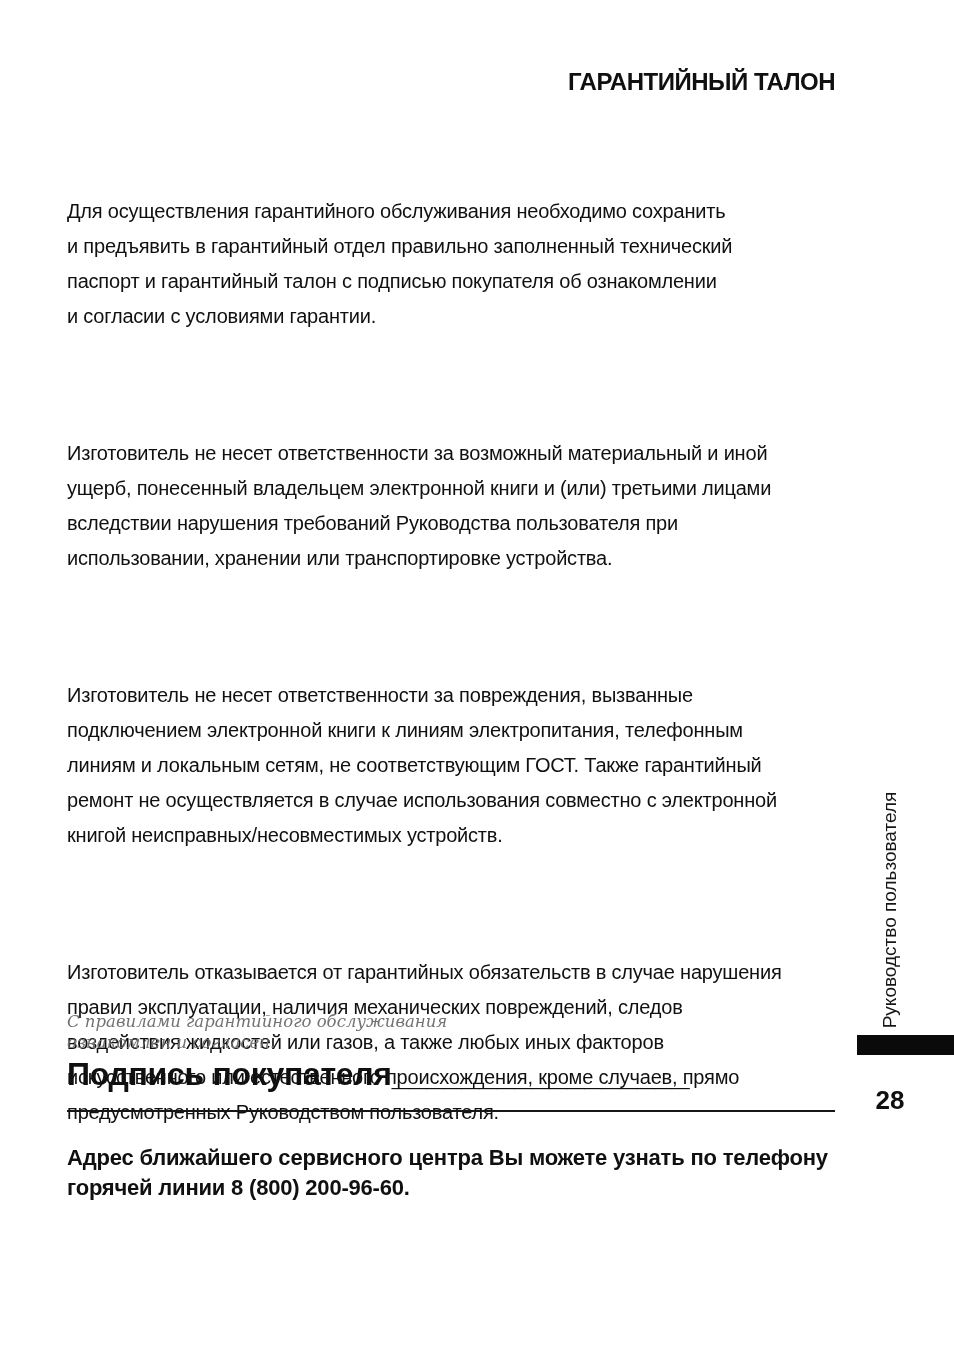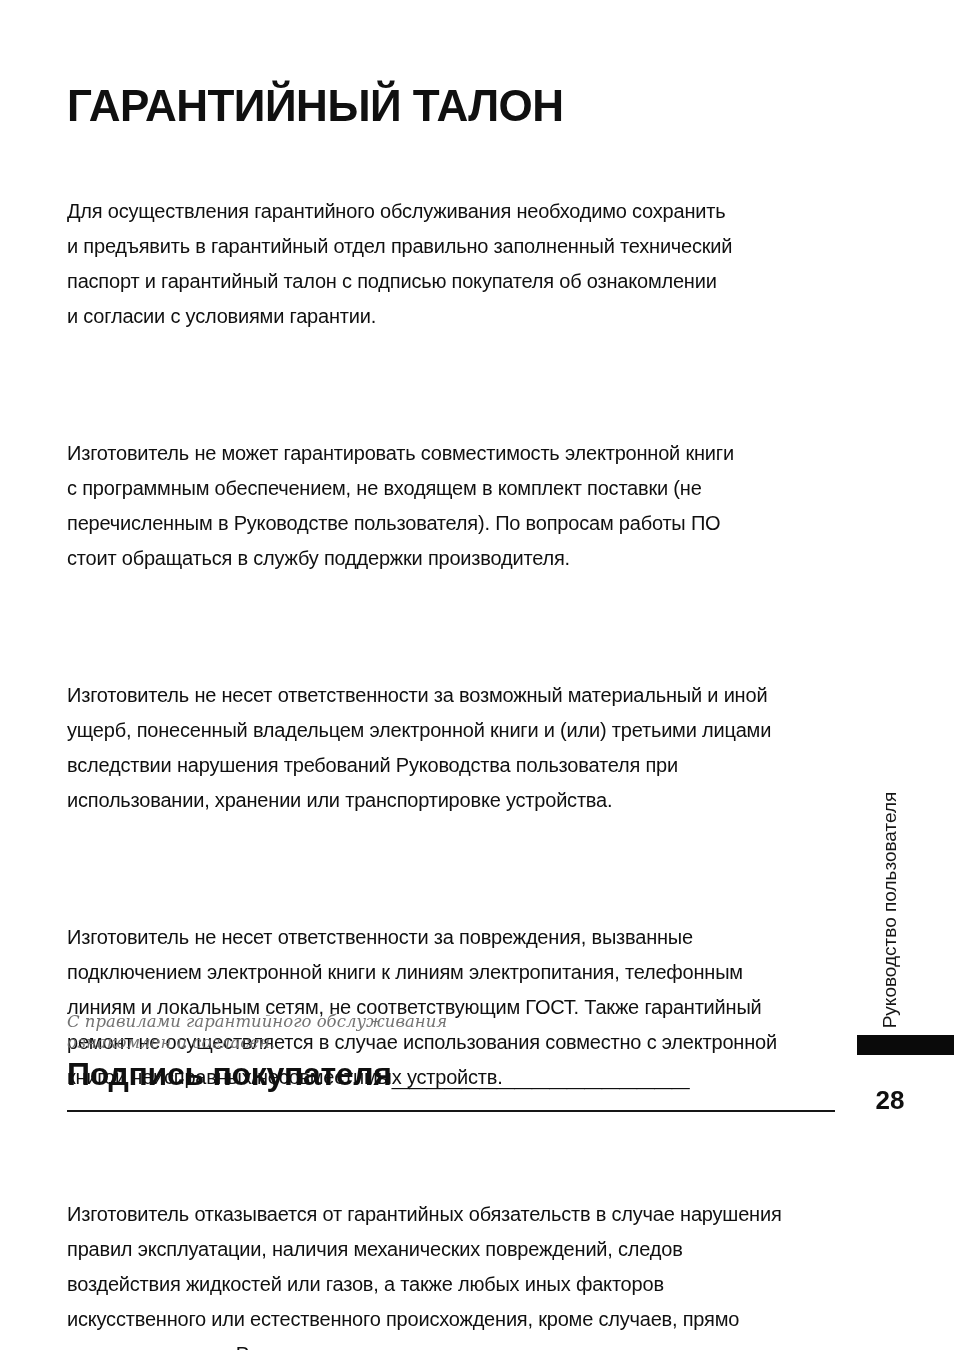--- a/index.html
+++ b/index.html
@@ -10,22 +10,22 @@
     background: #ffffff;
     font-family: "Liberation Sans", sans-serif;
     color: #101010;
     overflow: hidden;
   }
   .title {
     position: absolute;
     top: 52px;
     left: 67px;
     width: 768px;
-    text-align: left;
-    font-size: 44px;
+    text-align: right;
+    font-size: 24px;
     font-weight: bold;
     letter-spacing: -0.5px;
     white-space: nowrap;
   }
   .bodytext {
     position: absolute;
     top: 124px;
     left: 67px;
     font-size: 20px;
     line-height: 35px;
@@ -104,24 +104,20 @@
 
 <div class="page">
 
   <h1 class="title">ГАРАНТИЙНЫЙ ТАЛОН</h1>
 
   <div class="bodytext">
     <p>Для осуществления гарантийного обслуживания необходимо сохранить
 и предъявить в гарантийный отдел правильно заполненный технический
 паспорт и гарантийный талон с подписью покупателя об ознакомлении
 и согласии с условиями гарантии.</p>
-    <p>Изготовитель не может гарантировать совместимость электронной книги
-с программным обеспечением, не входящем в комплект поставки (не
-перечисленным в Руководстве пользователя). По вопросам работы ПО
-стоит обращаться в службу поддержки производителя.</p>
     <p>Изготовитель не несет ответственности за возможный материальный и иной
 ущерб, понесенный владельцем электронной книги и (или) третьими лицами
 вследствии нарушения требований Руководства пользователя при
 использовании, хранении или транспортировке устройства.</p>
     <p>Изготовитель не несет ответственности за повреждения, вызванные
 подключением электронной книги к линиям электропитания, телефонным
 линиям и локальным сетям, не соответствующим ГОСТ. Также гарантийный
 ремонт не осуществляется в случае использования совместно с электронной
 книгой неисправных/несовместимых устройств.</p>
     <p>Изготовитель отказывается от гарантийных обязательств в случае нарушения
@@ -133,20 +129,22 @@
 
   <div class="ack-note">С правилами гарантийного обслуживания
 ознакомлен и согласен.</div>
 
   <div class="signature">
     <span>Подпись покупателя</span><span>_________________</span>
   </div>
 
   <div class="divider"></div>
 
+  <div class="service-note">Адрес ближайшего сервисного центра Вы можете узнать по телефону
+горячей линии 8 (800) 200-96-60.</div>
 
   <div class="sidebar-label">Руководство пользователя</div>
 
   <div class="edge-bar"></div>
 
   <div class="page-number">28</div>
 
 </div>
 
 </body></html>

